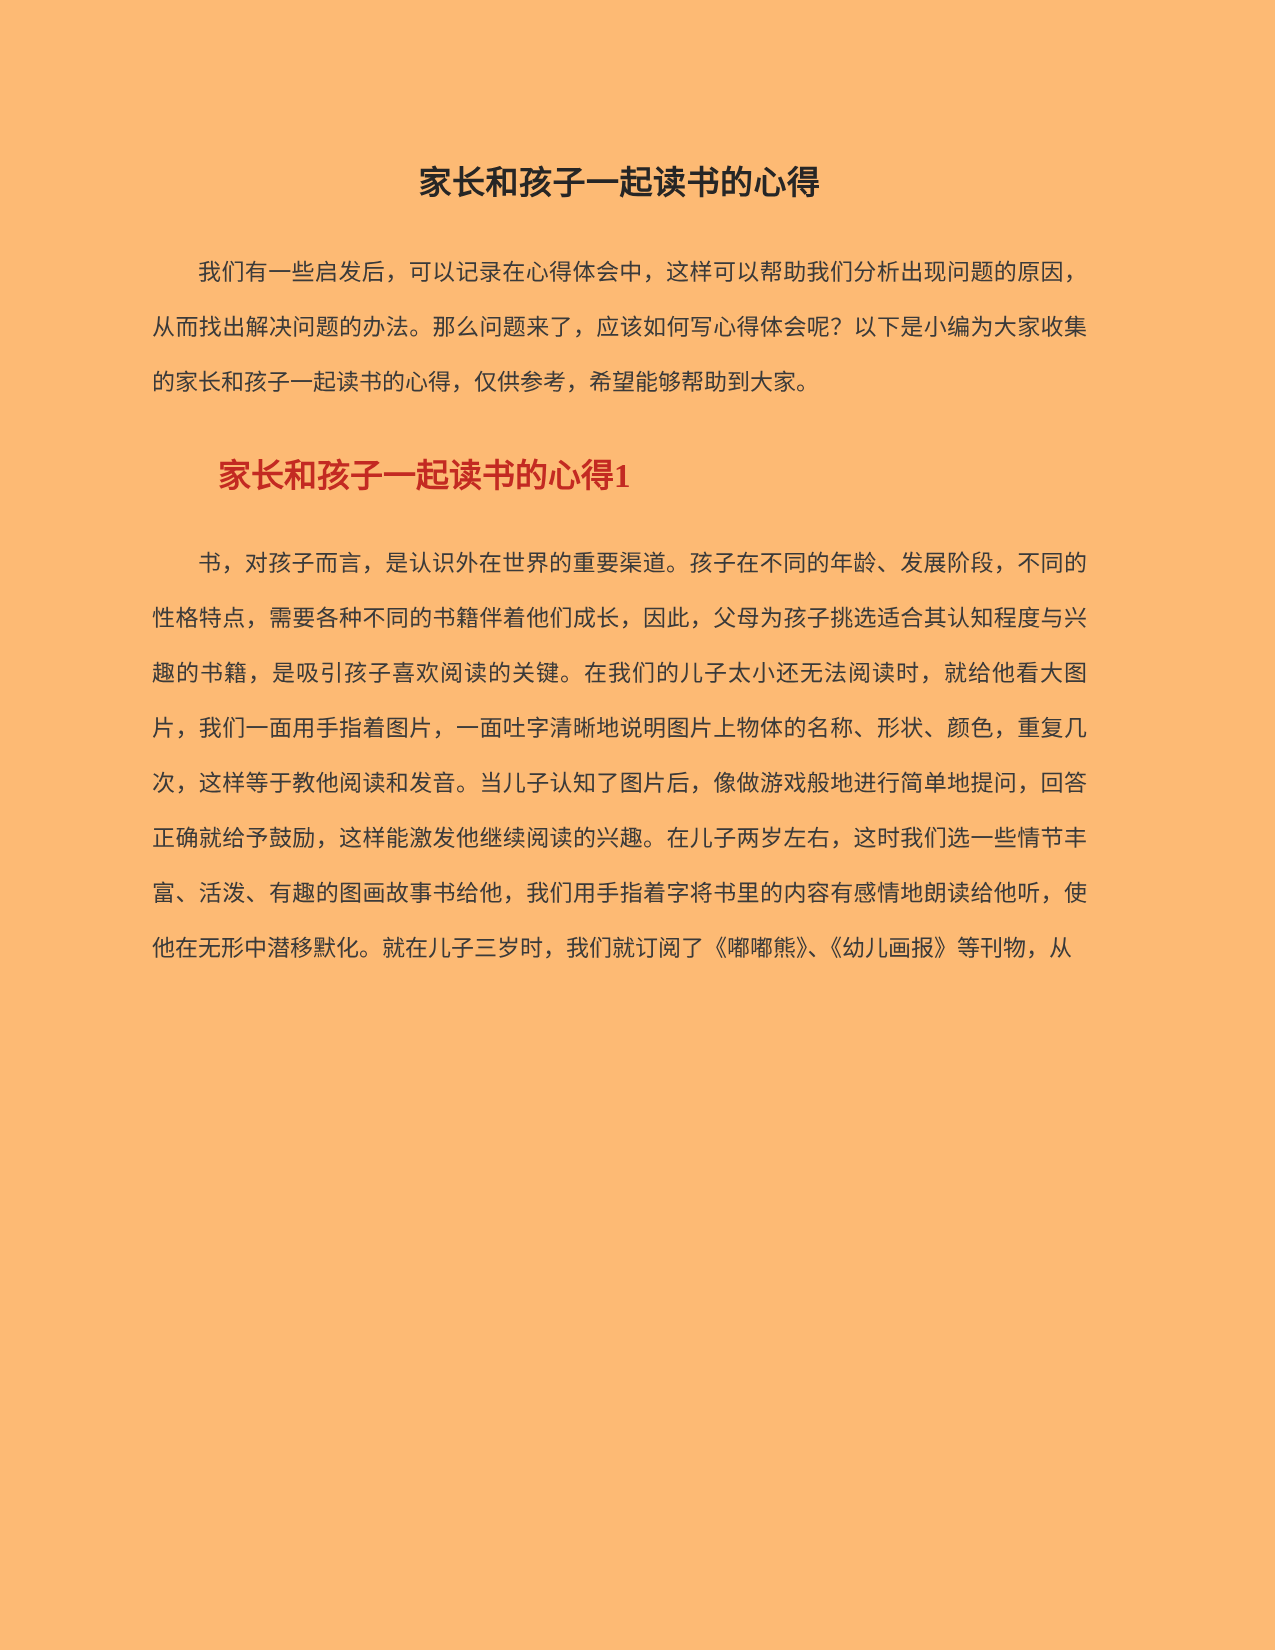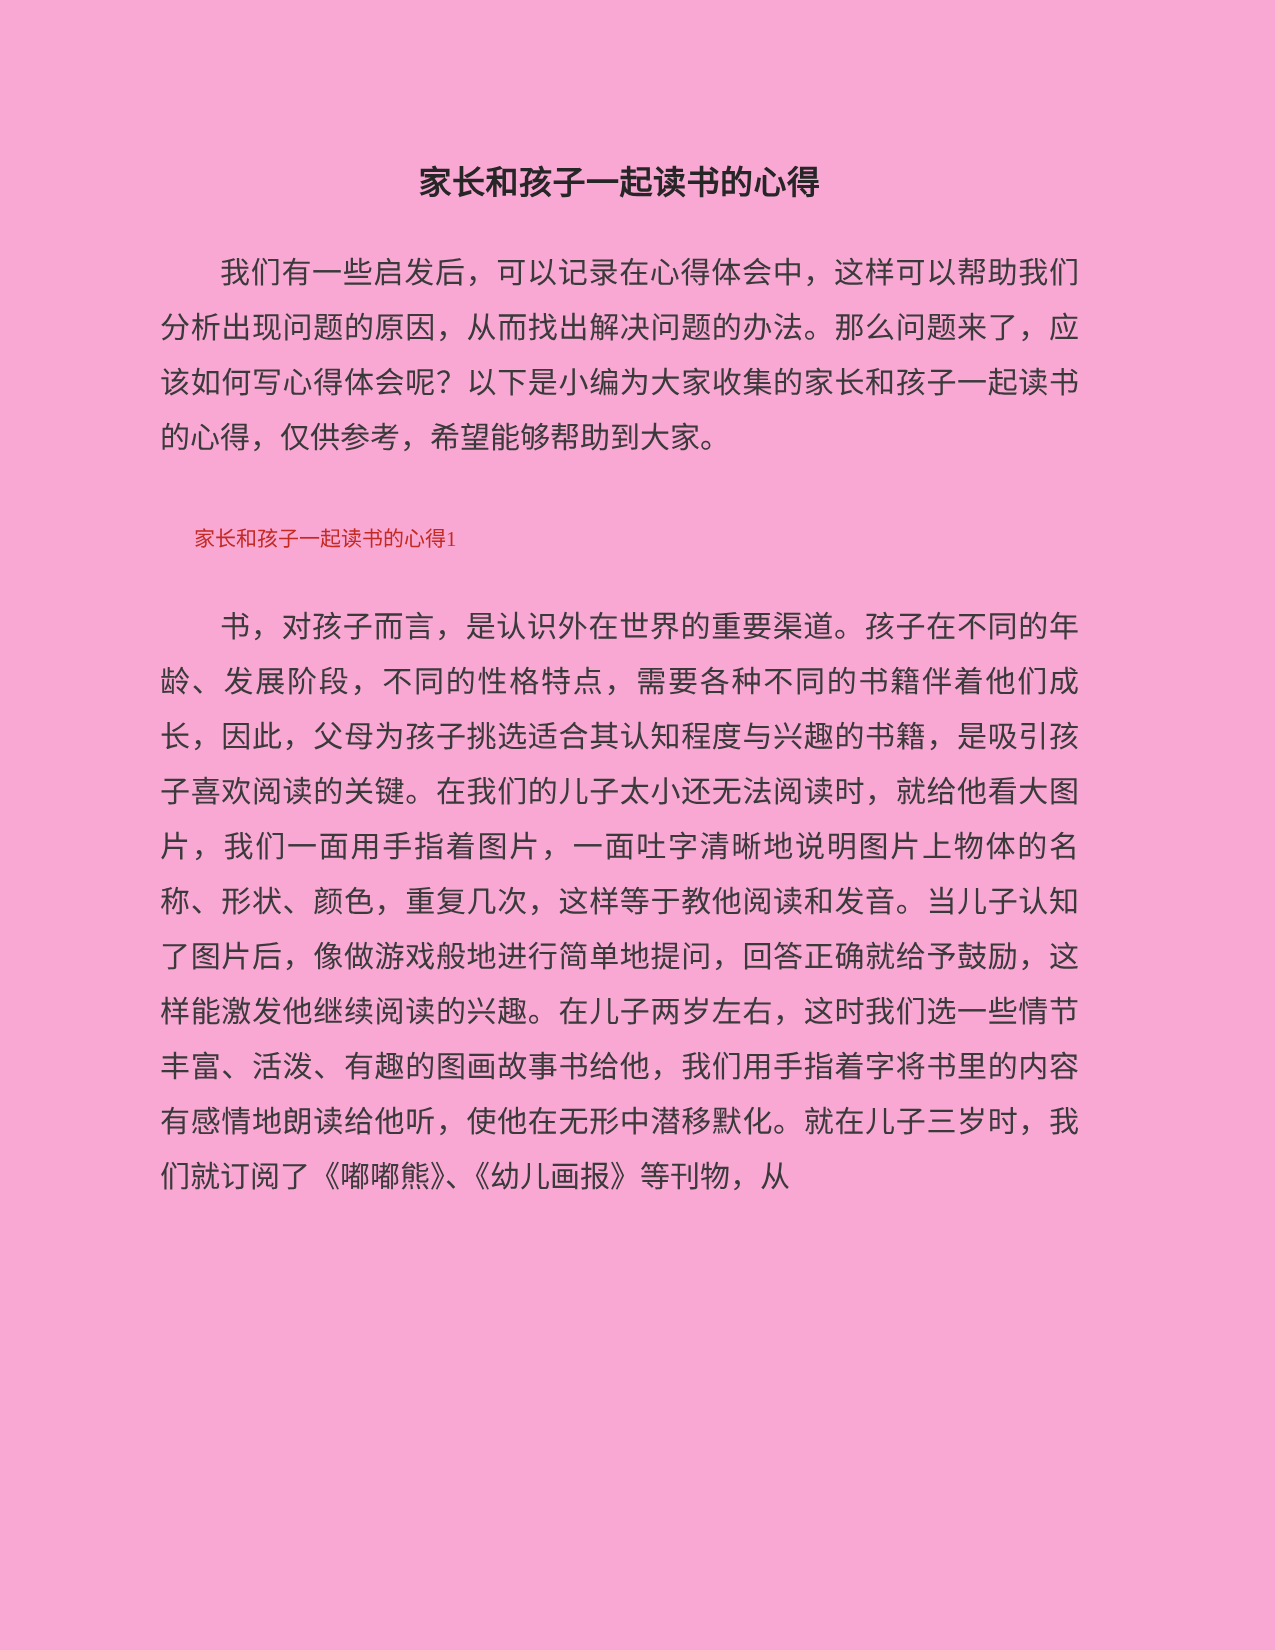--- a/index.html
+++ b/index.html
@@ -14,21 +14,21 @@
     height: 1650px;
     overflow: hidden;
     font-family: "Liberation Serif", "DejaVu Serif", serif;
     -webkit-font-smoothing: antialiased;
   }
 
   .page {
     position: relative;
     width: 1275px;
     height: 1650px;
-    background: #f9a8d4;
+    background: #fdba74;
     box-sizing: border-box;
     padding: 0;
   }
 
   .content {
     position: absolute;
     left: 152px;
     top: 0;
     width: 935px;
   }
@@ -42,43 +42,43 @@
     color: #262626;
     text-align: center;
     margin: 0;
     padding-top: 162px;
     letter-spacing: 0.5px;
   }
 
   
   .para {
     font-family: "Liberation Serif", "DejaVu Serif", serif;
-    font-size: 30px;
+    font-size: 23px;
     line-height: 55px;
     color: #3a3a3a;
     text-align: justify;
     text-justify: inter-ideograph;
     text-indent: 2em;
-    margin: 8px;
+    margin: 0;
     word-break: break-all;
   }
 
   .para-lead {
     margin-top: 42px;
   }
 
   .para-gap {
     margin-top: 30px;
   }
 
   
   .section-heading {
     font-family: "Liberation Serif", "DejaVu Serif", serif;
-    font-weight: 400;
-    font-size: 21px;
+    font-weight: 700;
+    font-size: 33px;
     line-height: 48px;
     color: #C32A22;
     text-indent: 2em;
     margin: 0;
     padding-top: 42px;
     padding-bottom: 6px;
   }
 </style>
 </head>
 <body>

